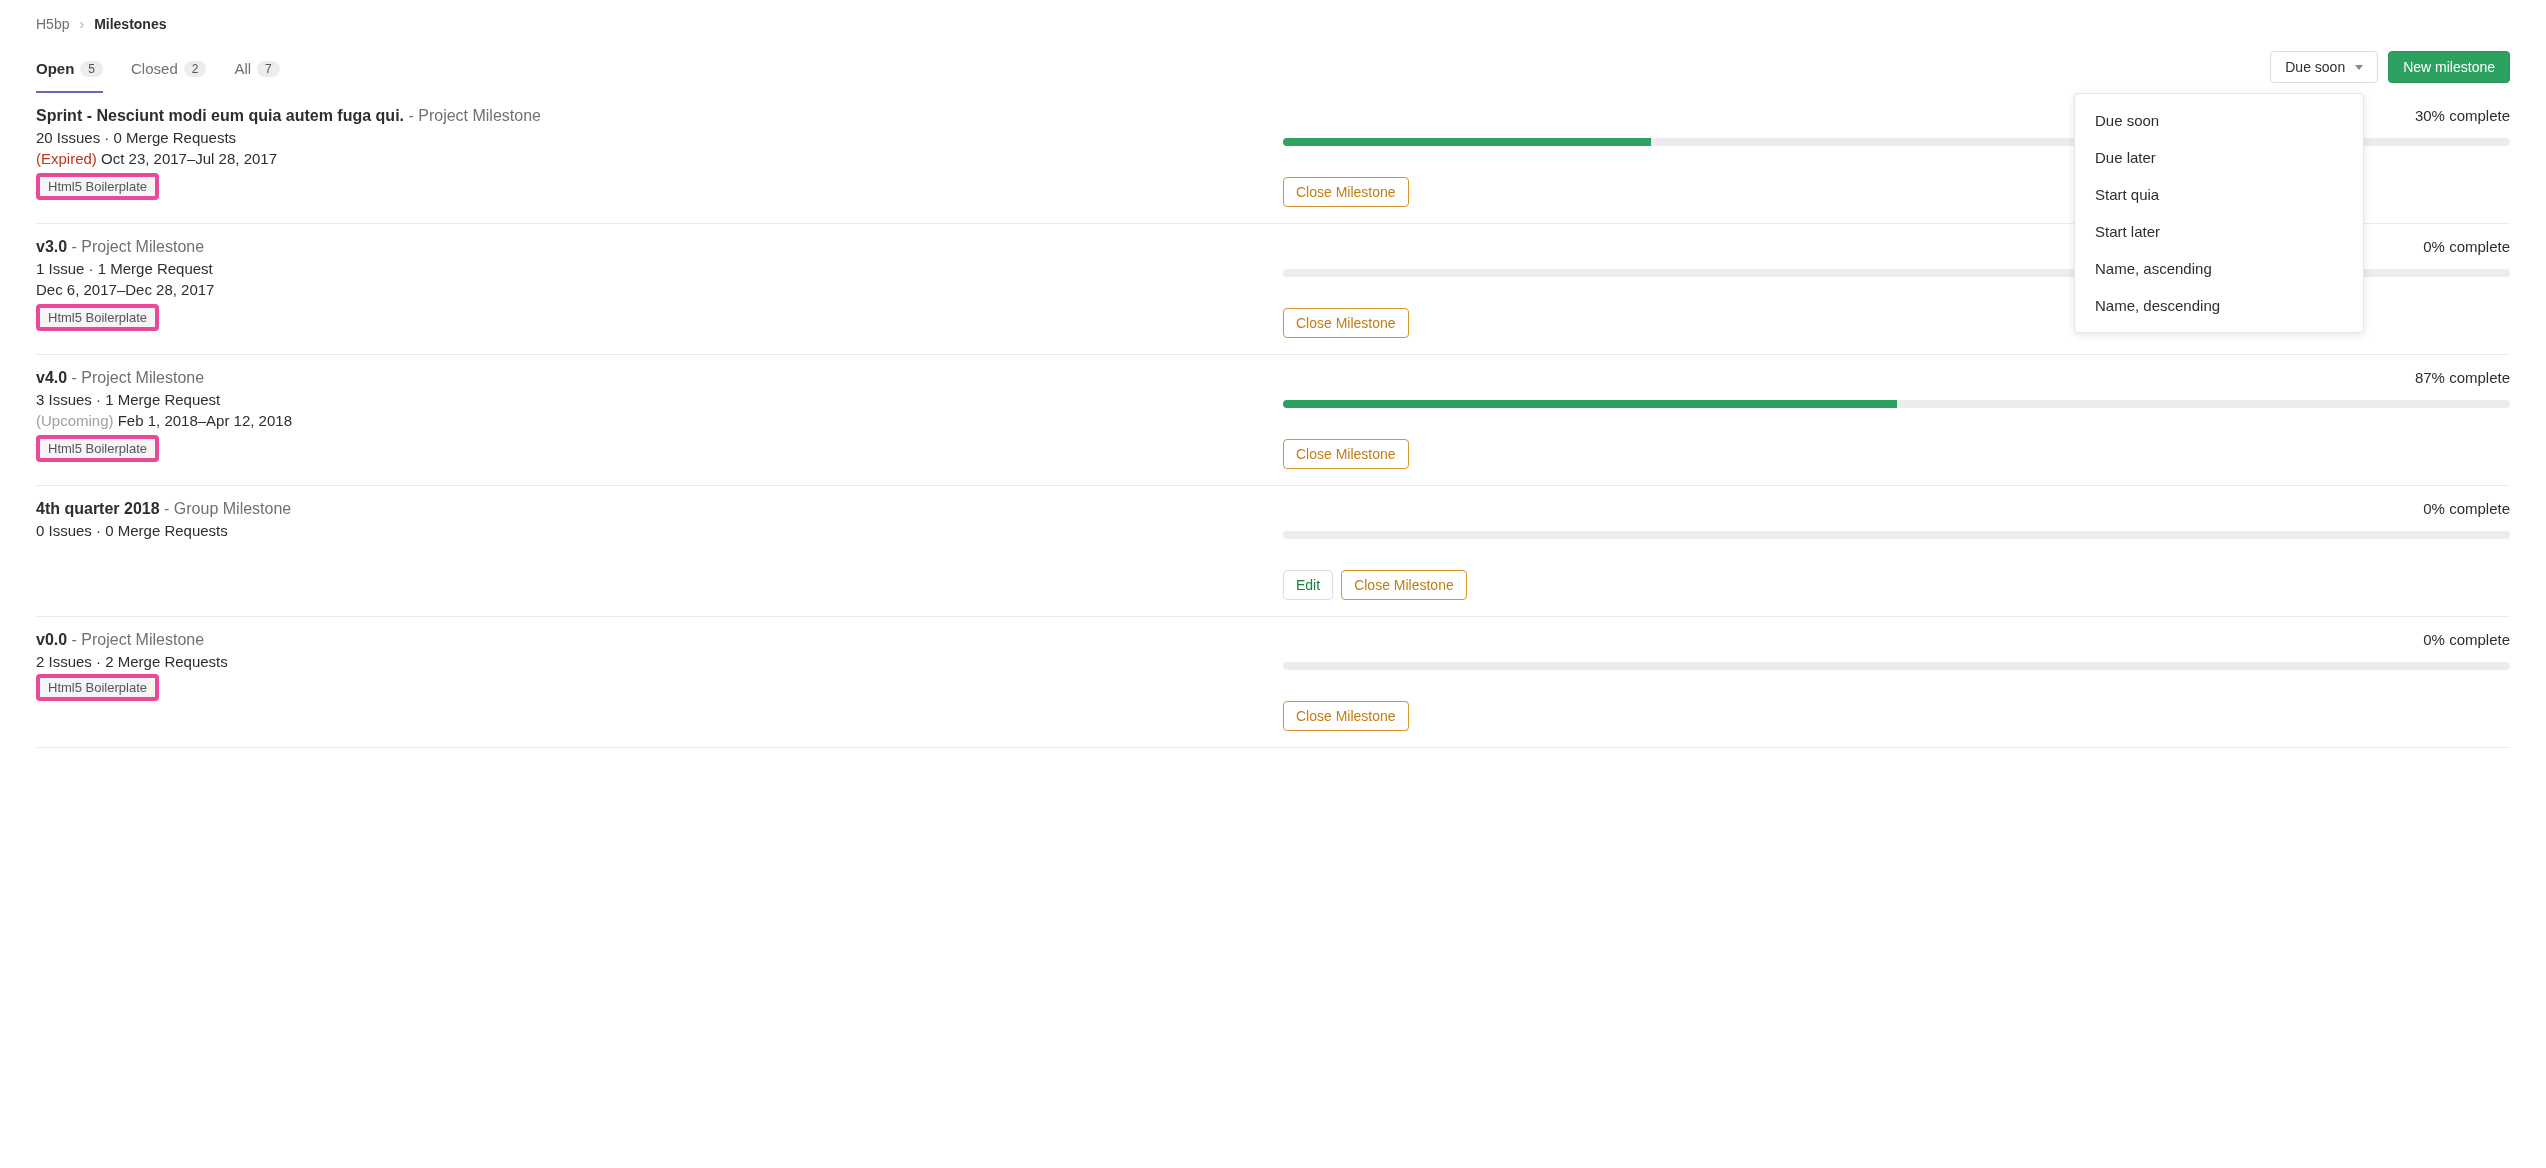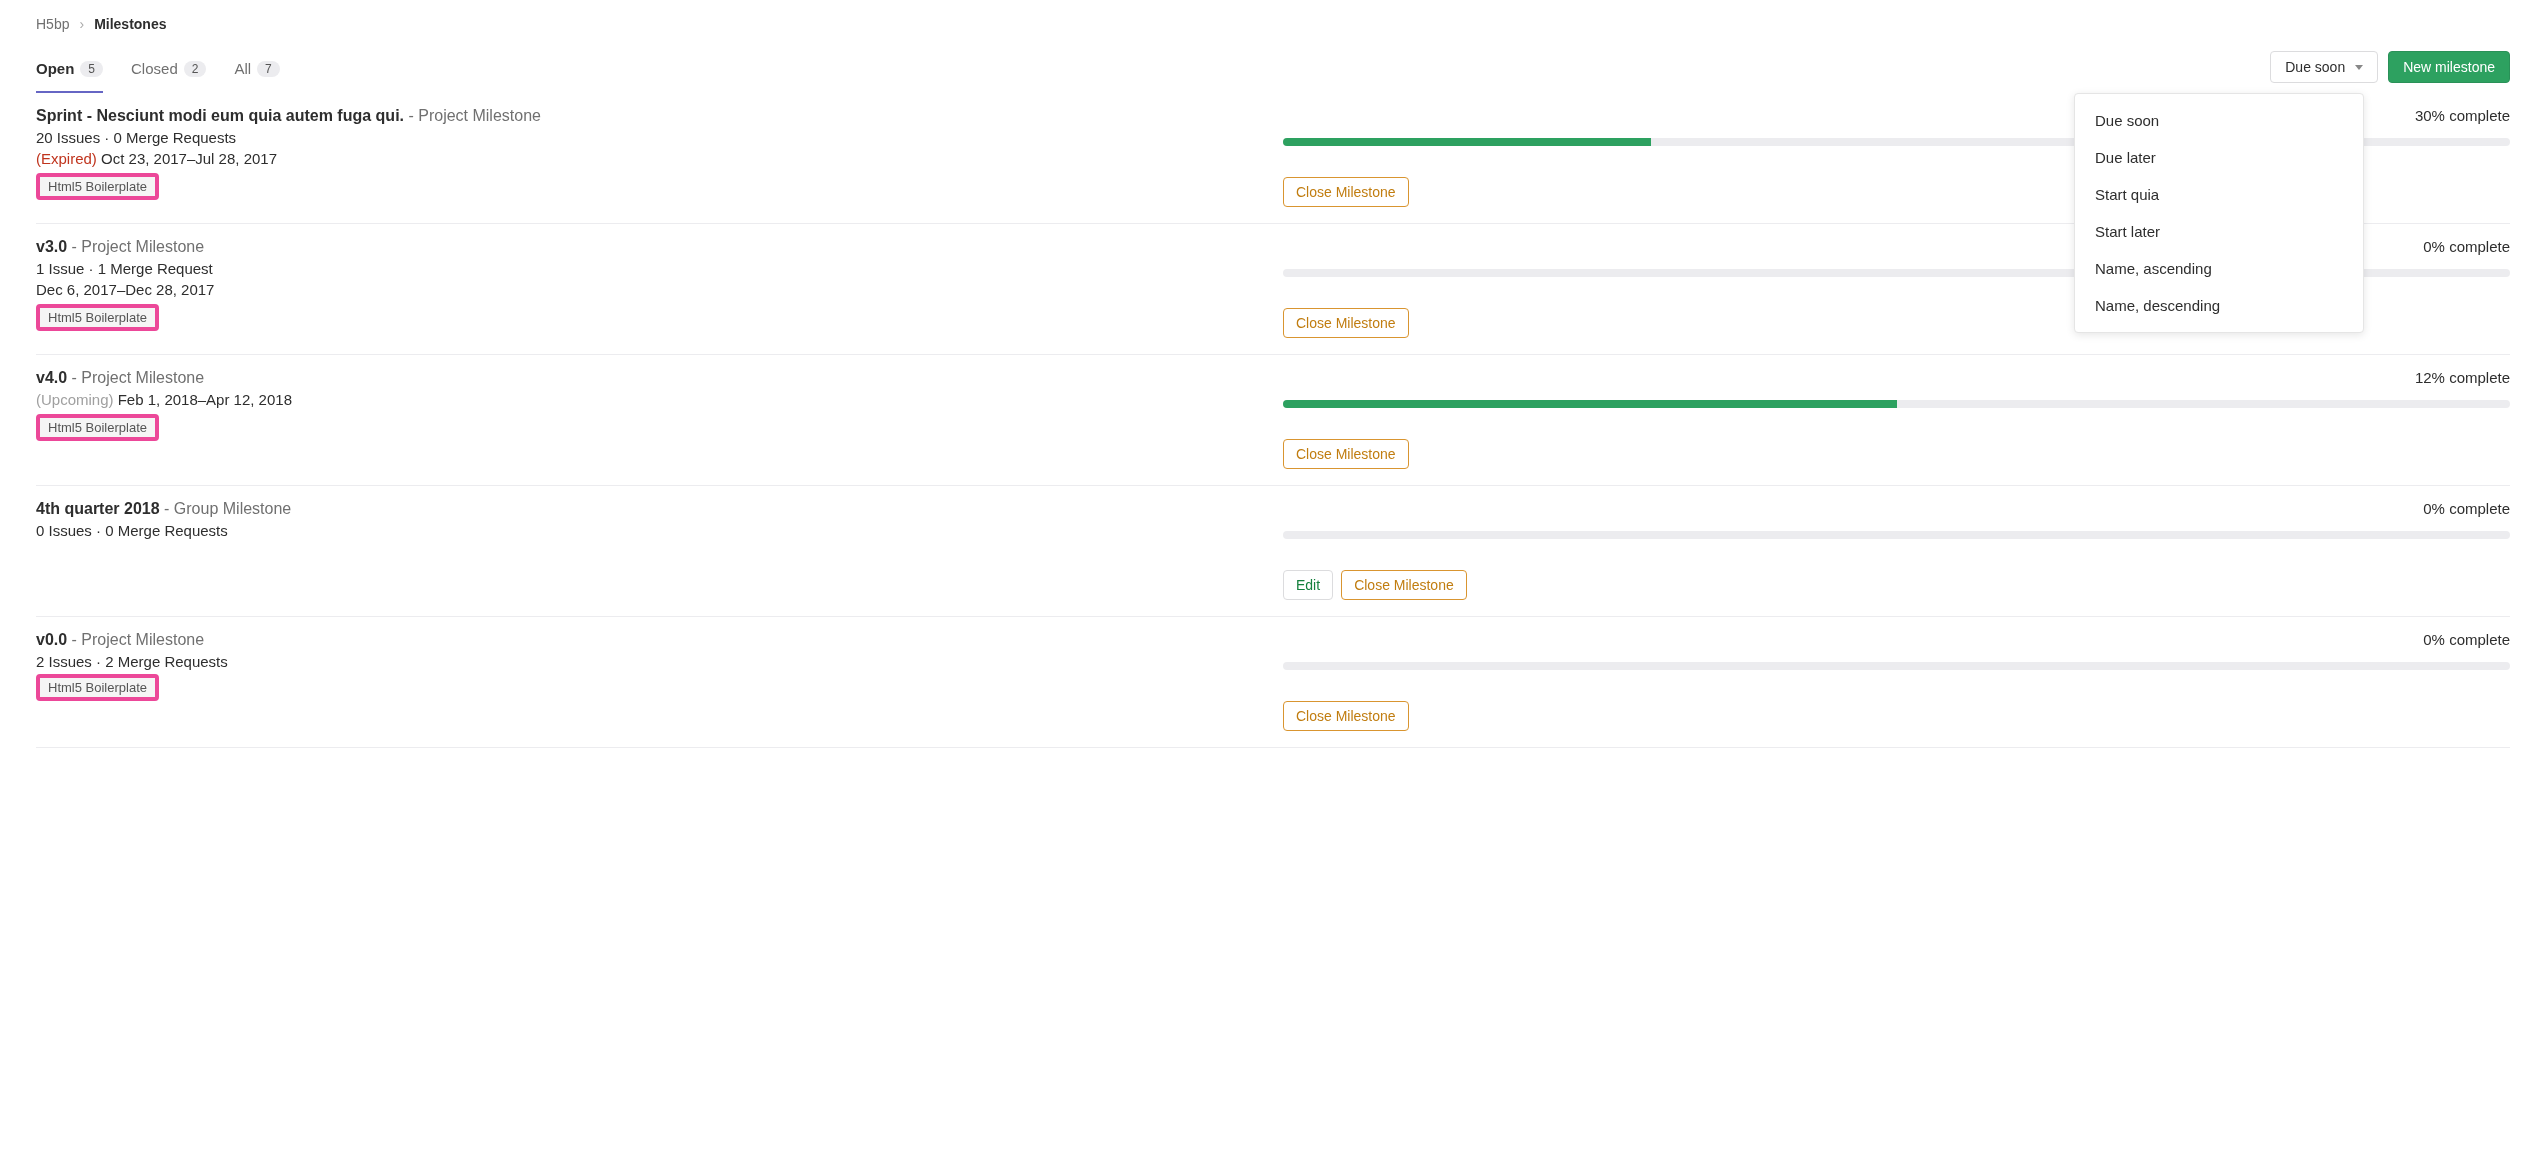--- a/index.html
+++ b/index.html
@@ -102,23 +102,23 @@
           <div class="complete-row">0% complete</div>
           <div class="progress">
             <div class="progress-fill" style="width: 0%;"></div>
           </div>
           <div class="row-actions">
             <button class="btn-outline-warn">Close Milestone</button>
           </div>
         </div>
       </div>
       <div class="row">
-        <div class="left"><div class="title-line"><span class="title">v4.0 </span><span class="subtitle">- Project Milestone</span></div><div class="date-line"><span class="upcoming">(Upcoming) </span><span>Feb 1, 2018–Apr 12, 2018</span></div><span class="proj-badge">Html5 Boilerplate</span></div>
+        <div class="left"><div class="title-line"><span class="title">v4.0 </span><span class="subtitle">- Project Milestone</span></div><div class="meta">3 Issues · 1 Merge Request</div><div class="date-line"><span class="upcoming">(Upcoming) </span><span>Feb 1, 2018–Apr 12, 2018</span></div><span class="proj-badge">Html5 Boilerplate</span></div>
         <div class="right">
-          <div class="complete-row">12% complete</div>
+          <div class="complete-row">87% complete</div>
           <div class="progress">
             <div class="progress-fill" style="width: 50%;"></div>
           </div>
           <div class="row-actions">
             <button class="btn-outline-warn">Close Milestone</button>
           </div>
         </div>
       </div>
       <div class="row">
         <div class="left">

